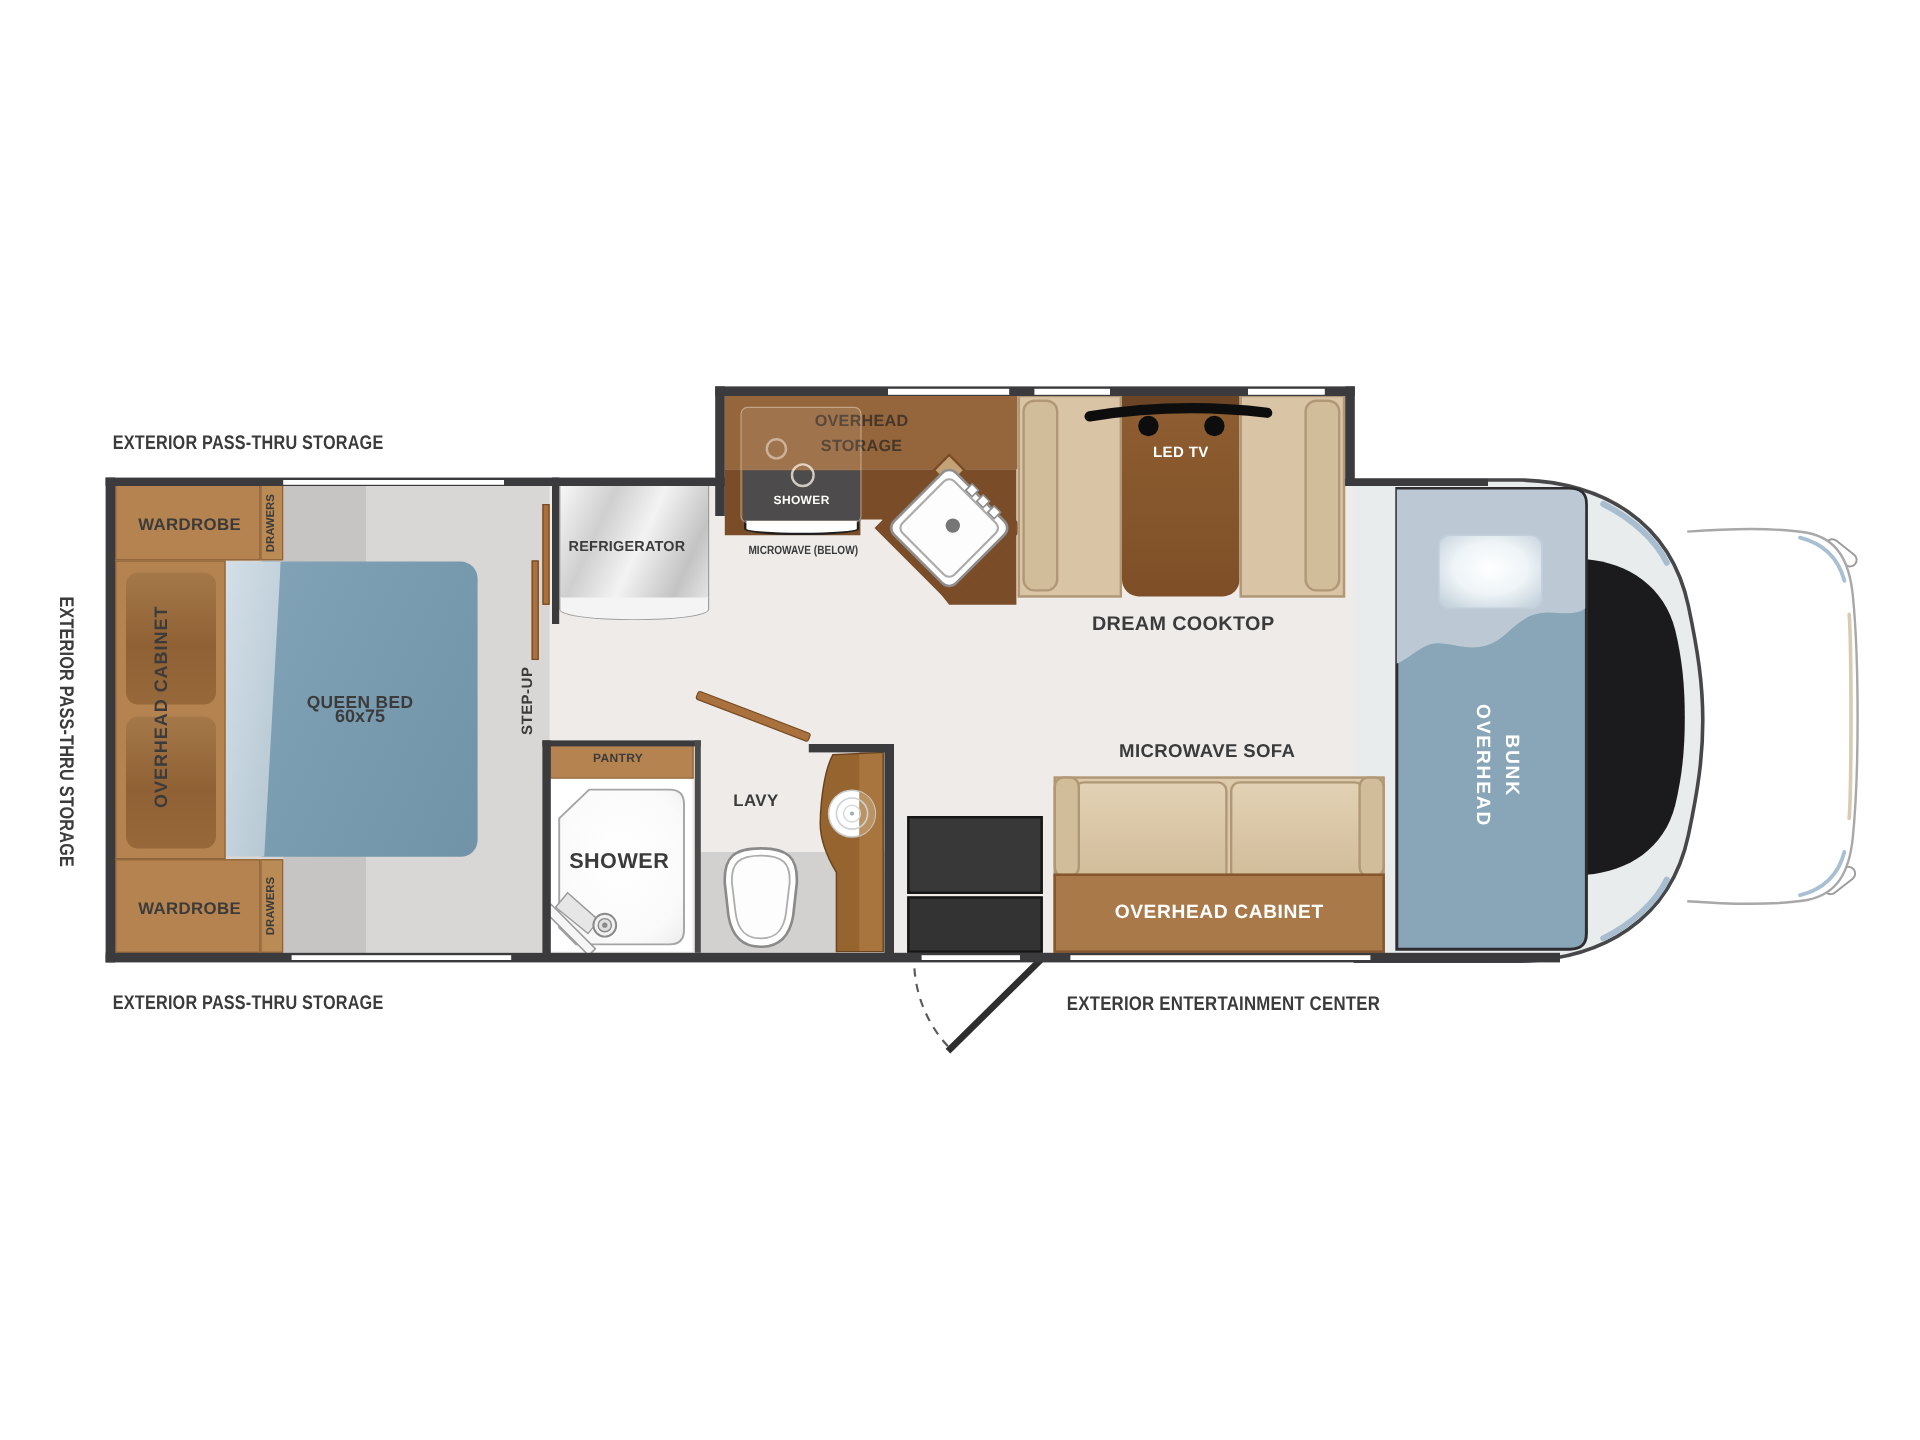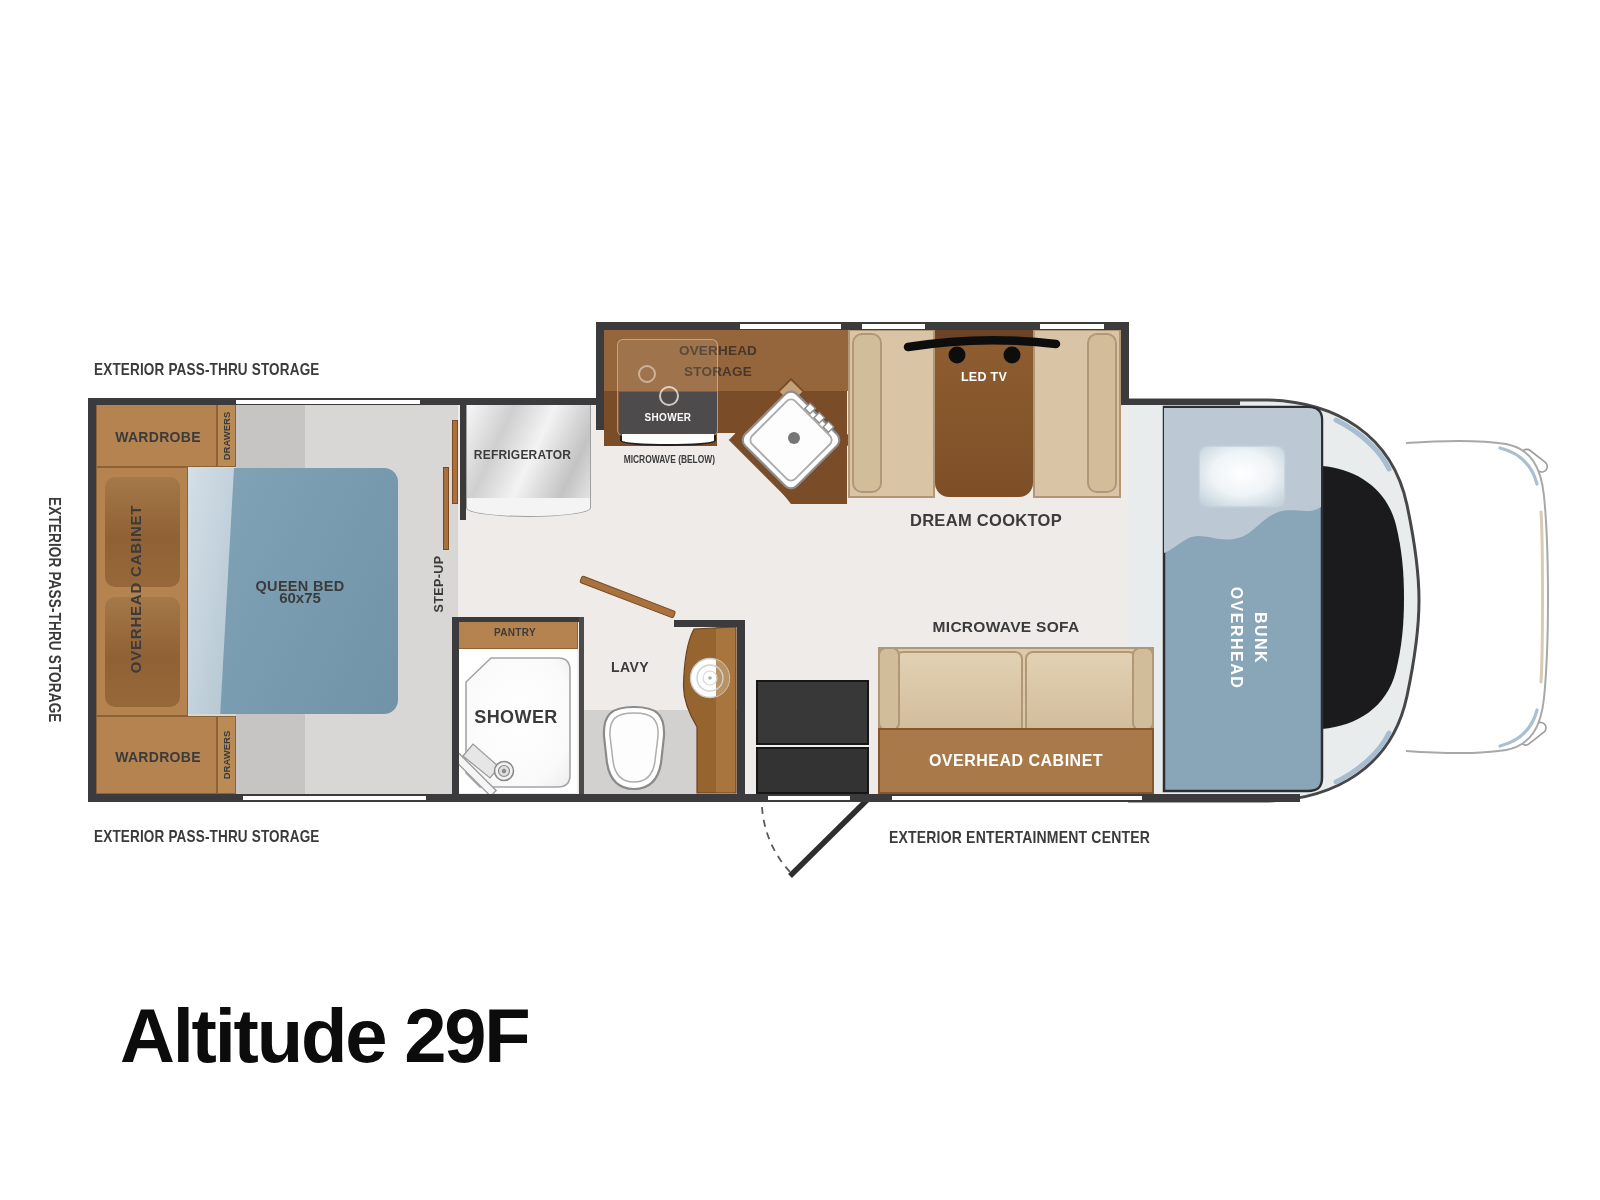--- a/index.html
+++ b/index.html
@@ -283,15 +283,14 @@
 <div class="abs" style="left:737px;top:622px;width:7.5px;height:179px;background:#3b3b3d;"></div>
 
 <div class="lbl" style="left:94px;top:360px;font-size:16.5px;letter-spacing:.2px;transform-origin:0 0;transform:scaleX(0.82);">EXTERIOR PASS-THRU STORAGE</div>
 
 <div class="lbl" style="left:64px;top:497px;font-size:16.5px;letter-spacing:.2px;transform-origin:0 0;transform:rotate(90deg) scaleX(0.82);">EXTERIOR PASS-THRU STORAGE</div>
 
 <div class="lbl" style="left:94px;top:827px;font-size:16.5px;letter-spacing:.2px;transform-origin:0 0;transform:scaleX(0.82);">EXTERIOR PASS-THRU STORAGE</div>
 
 <div class="lbl" style="left:889px;top:828px;font-size:16.5px;letter-spacing:.2px;transform-origin:0 0;transform:scaleX(0.85);">EXTERIOR ENTERTAINMENT CENTER</div>
 
-<div class="abs" style="left:120px;top:992px;font-size:76px;font-weight:bold;color:#0c0c0c;letter-spacing:-2.2px;font-family:'Liberation Sans',sans-serif;">Altitude 29F</div>
 
 </div>
 
 </body></html>

